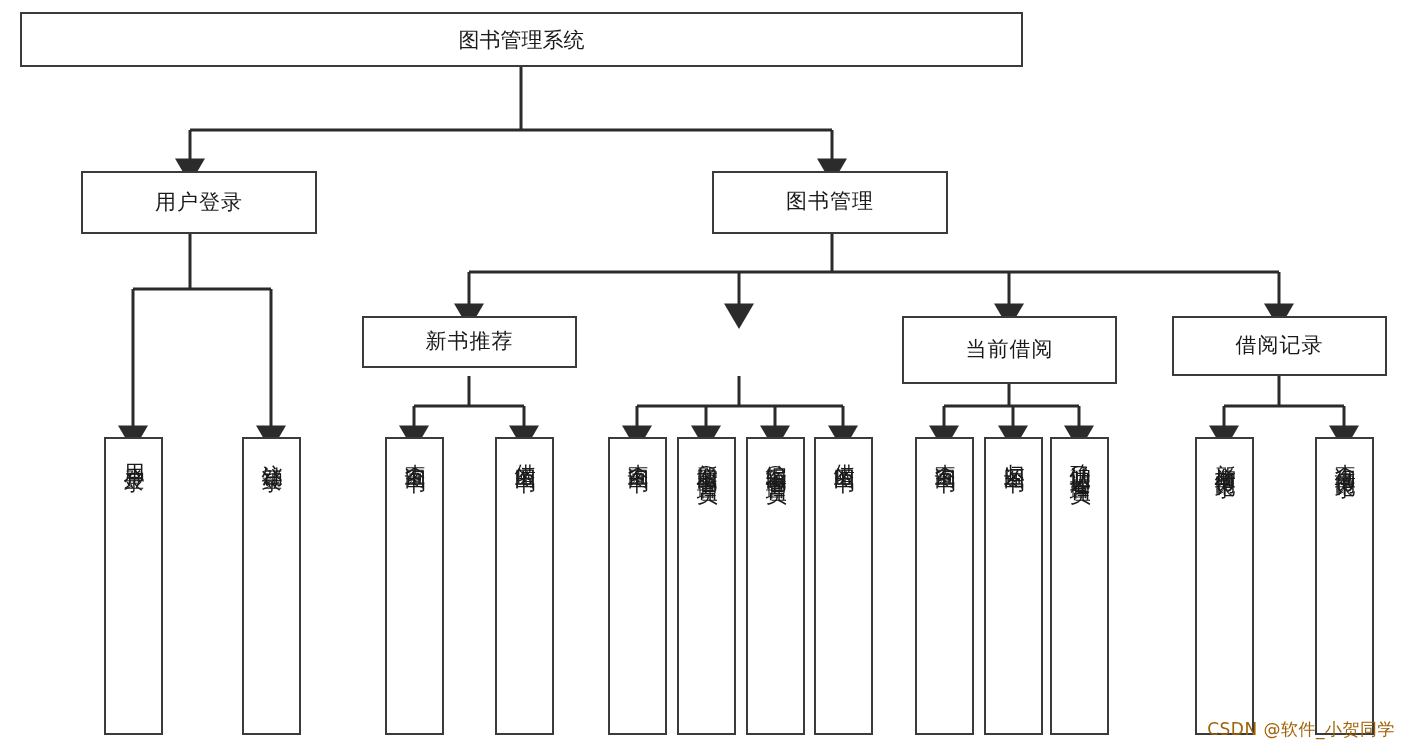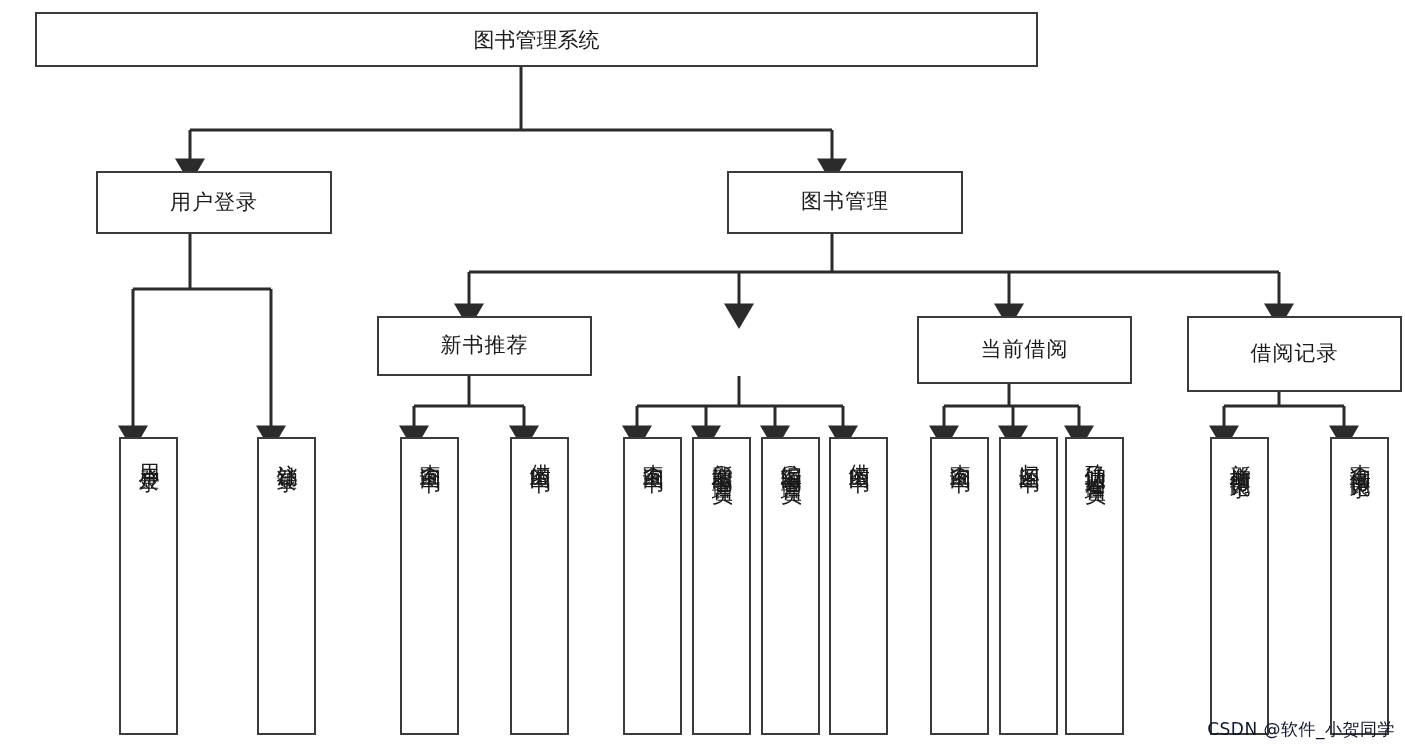--- a/index.html
+++ b/index.html
@@ -29,21 +29,20 @@
   .node {
     position: absolute;
     box-sizing: border-box;
     border: 2.5px solid #3b3b3b;
     background: #ffffff;
     display: flex;
     align-items: center;
     justify-content: center;
     color: #1a1a1a;
     z-index: 2;
-    margin-left: 15px;
   }
   .node.h {
     font-size: 21px;
     letter-spacing: 1px;
     line-height: 1.1;
   }
   .node.root {
     font-size: 21px;
   }
   .node.v {
@@ -58,21 +57,21 @@
     line-height: 1.32;
     letter-spacing: 3px;
     white-space: nowrap;
     color: #1a1a1a;
   }
   .watermark {
     position: absolute;
     right: 10px;
     bottom: 6px;
     font-size: 17px;
-    color: #0f172a;
+    color: #a16207;
     z-index: 3;
     white-space: nowrap;
     letter-spacing: 0.5px;
   }
 </style>
 </head>
 <body>
 
 <div id="canvas">
 
@@ -125,26 +124,26 @@
       <path d="M1344,406 L1344,429" marker-end="url(#arr)"></path>
     </g>
   </svg>
 
   <div class="node root" style="left:20px; top:12px; width:1003px; height:55px;">图书管理系统</div>
 
   <div class="node h" style="left:81px; top:171px; width:236px; height:63px;">用户登录</div>
 
   <div class="node h" style="left:712px; top:171px; width:236px; height:63px;font-family:Liberation Mono, monospace;">图书管理</div>
 
-  <div class="node h" style="left:362px; top:316px; width:215px; height:60px;">新书推荐</div>
+  <div class="node h" style="left:362px; top:316px; width:215px; height:52px;">新书推荐</div>
 
 
   <div class="node h" style="left:902px; top:316px; width:215px; height:68px;">当前借阅</div>
 
-  <div class="node h" style="left:1172px; top:316px; width:215px; height:76px;">借阅记录</div>
+  <div class="node h" style="left:1172px; top:316px; width:215px; height:60px;">借阅记录</div>
 
   <div class="node v" style="left:104px; top:437px; width:59px; height:298px;">
     <span class="vtext">用户登录</span>
   </div>
   <div class="node v" style="left:242px; top:437px; width:59px; height:298px;">
     <span class="vtext">注销登录</span>
   </div>
 
   <div class="node v" style="left:385px; top:437px; width:59px; height:298px;">
     <span class="vtext">查询图书</span>

